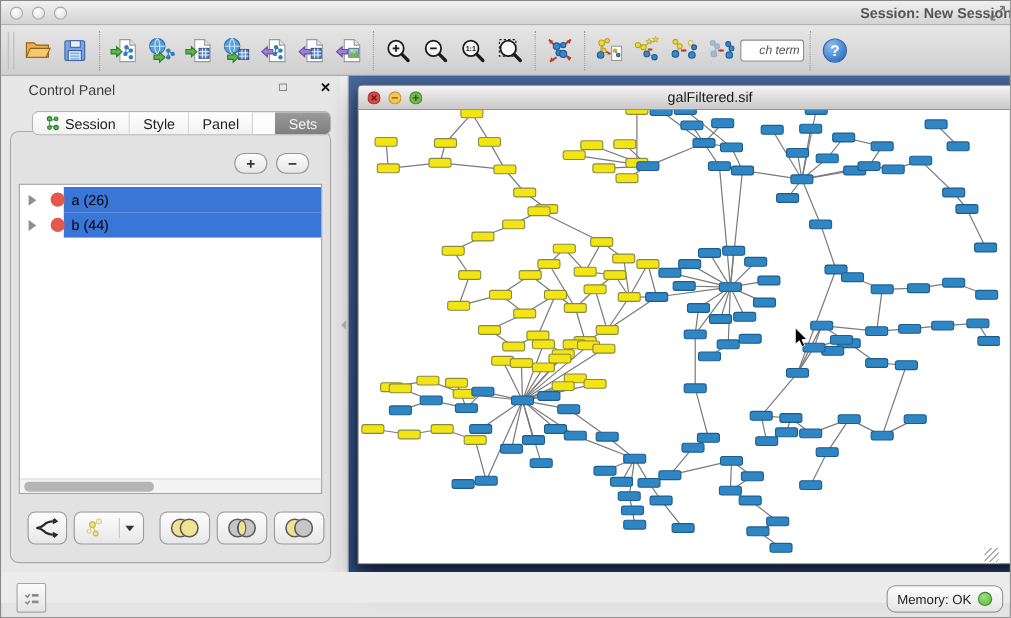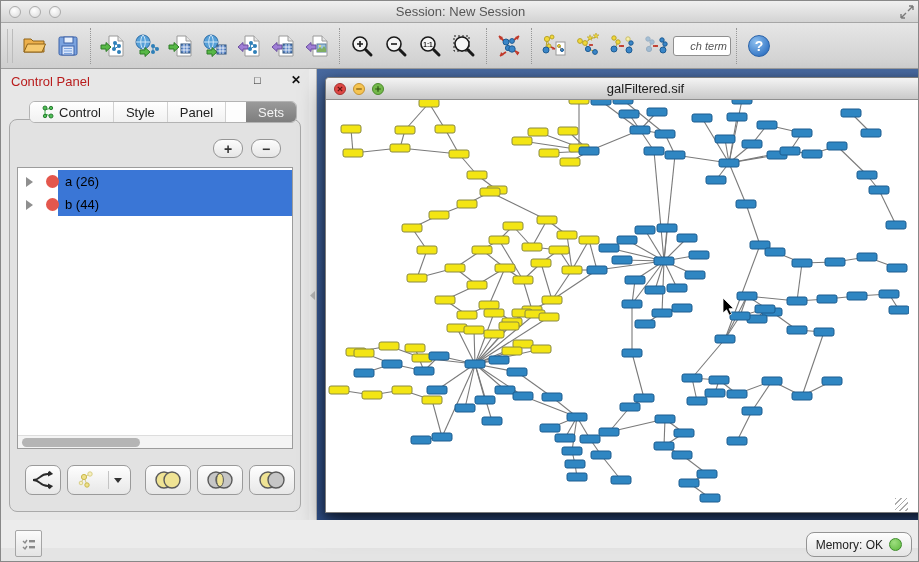--- a/index.html
+++ b/index.html
@@ -5,40 +5,40 @@
   html,body{margin:0;padding:0;background:#ddd;}
   *{box-sizing:border-box;}
   .app{position:relative;width:919px;height:562px;font-family:"Liberation Sans",sans-serif;
        background:#e4e4e4;overflow:hidden;border:1px solid #888;}
   
   .titlebar{position:absolute;left:0;top:0;width:919px;height:22px;
     background:linear-gradient(#f0f0f0,#d3d3d3);border-bottom:1px solid #a6a6a6;}
   .traffic{position:absolute;left:8px;top:5px;display:flex;gap:8px;}
   .tl{width:12px;height:12px;border-radius:50%;border:1px solid #ababab;
       background:radial-gradient(circle at 40% 35%,#ffffff,#d9d9d9);}
-  .wtitle{position:absolute;left:0;right:0;top:3px;text-align:center;font-size:13px;color:#555;}
+  .wtitle{position:absolute;left:0;right:0;top:3px;text-align:right;font-size:13px;color:#555;font-weight:bold;}
   .expand-ico{position:absolute;right:6px;top:4px;}
   
   .toolbar{position:absolute;left:0;top:22px;width:919px;height:46px;
     background:linear-gradient(#e6e6e6,#cfcfcf);border-bottom:1px solid #9d9d9d;
     display:flex;align-items:center;padding:0 4px;}
   .tb-grip{width:6px;height:34px;border-left:1px solid #bbb;border-right:1px solid #bbb;margin:0 4px 0 2px;}
   .tsep{width:1px;height:36px;border-left:1px dotted #979797;margin:0 5px;}
   .tbtn{width:34px;height:40px;display:flex;align-items:center;justify-content:center;cursor:default;}
   .search-field{width:58px;height:20px;background:#fff;border:1px solid #8f8f8f;border-radius:3px;
     font-size:11px;font-style:italic;color:#555;padding:2px 3px;overflow:hidden;white-space:nowrap;
     display:flex;align-items:center;justify-content:flex-end;}
   .help-btn{width:22px;height:22px;border-radius:50%;margin-left:6px;
     background:radial-gradient(circle at 35% 30%,#8ec0ef,#3b7cc9 70%,#2a62a8);
     border:1px solid #2a62a8;color:#fff;font-weight:bold;font-size:14px;
     display:flex;align-items:center;justify-content:center;}
   
   .cpanel{position:absolute;left:0;top:68px;width:308px;height:451px;background:#e7e7e7;}
   .cp-head{position:absolute;left:0;top:0;width:100%;height:26px;}
-  .cp-title{position:absolute;left:10px;top:5px;font-size:13px;color:#b91c1c;}
+  .cp-title{position:absolute;left:25px;top:5px;font-size:13px;color:#404040;}
   .cp-float{position:absolute;left:253px;top:5px;font-size:11px;color:#222;}
   .cp-close{position:absolute;left:290px;top:4px;font-size:12px;font-weight:bold;color:#111;}
   .cp-body{position:absolute;left:8px;top:50px;width:292px;height:393px;background:#e2e2e2;
     border:1px solid #a9a9a9;border-radius:8px;}
   .tabs{position:absolute;left:28px;top:32px;height:22px;display:flex;background:#fdfdfd;
     border:1px solid #b3b3b3;border-radius:6px;overflow:hidden;z-index:3;}
   .tab{padding:0 12px;font-size:13px;color:#222;display:flex;align-items:center;gap:5px;
     border-right:1px solid #d2d2d2;background:linear-gradient(#ffffff,#f1f1f1);}
   .tab:last-child{border-right:none;}
   .tab.sel{background:linear-gradient(#9a9a9a,#7e7e7e);color:#f4f4f4;margin-left:20px;}
@@ -308,21 +308,21 @@
     </div>
     <div class="tabs">
       <div class="tab">
         <svg width="12" height="14" viewBox="0 0 12 14">
             <path d="M3 3v8M3 5l6-2M3 9l6 2" stroke="#3fae49" fill="none"></path>
             <circle cx="3" cy="3" r="2" fill="#4cbf55" stroke="#2c7d33"></circle>
             <circle cx="9" cy="3" r="1.7" fill="#4cbf55" stroke="#2c7d33"></circle>
             <circle cx="3" cy="11" r="1.7" fill="#4cbf55" stroke="#2c7d33"></circle>
             <circle cx="9" cy="11" r="2" fill="#4cbf55" stroke="#2c7d33"></circle>
           </svg>
-        <span>Control</span>
+        <span>Session</span>
       </div>
       <div class="tab">
           <span>Style</span>
         </div>
       <div class="tab">
           <span>Panel</span>
         </div>
       <div class="tab sel">
           <span>Sets</span>
         </div>

